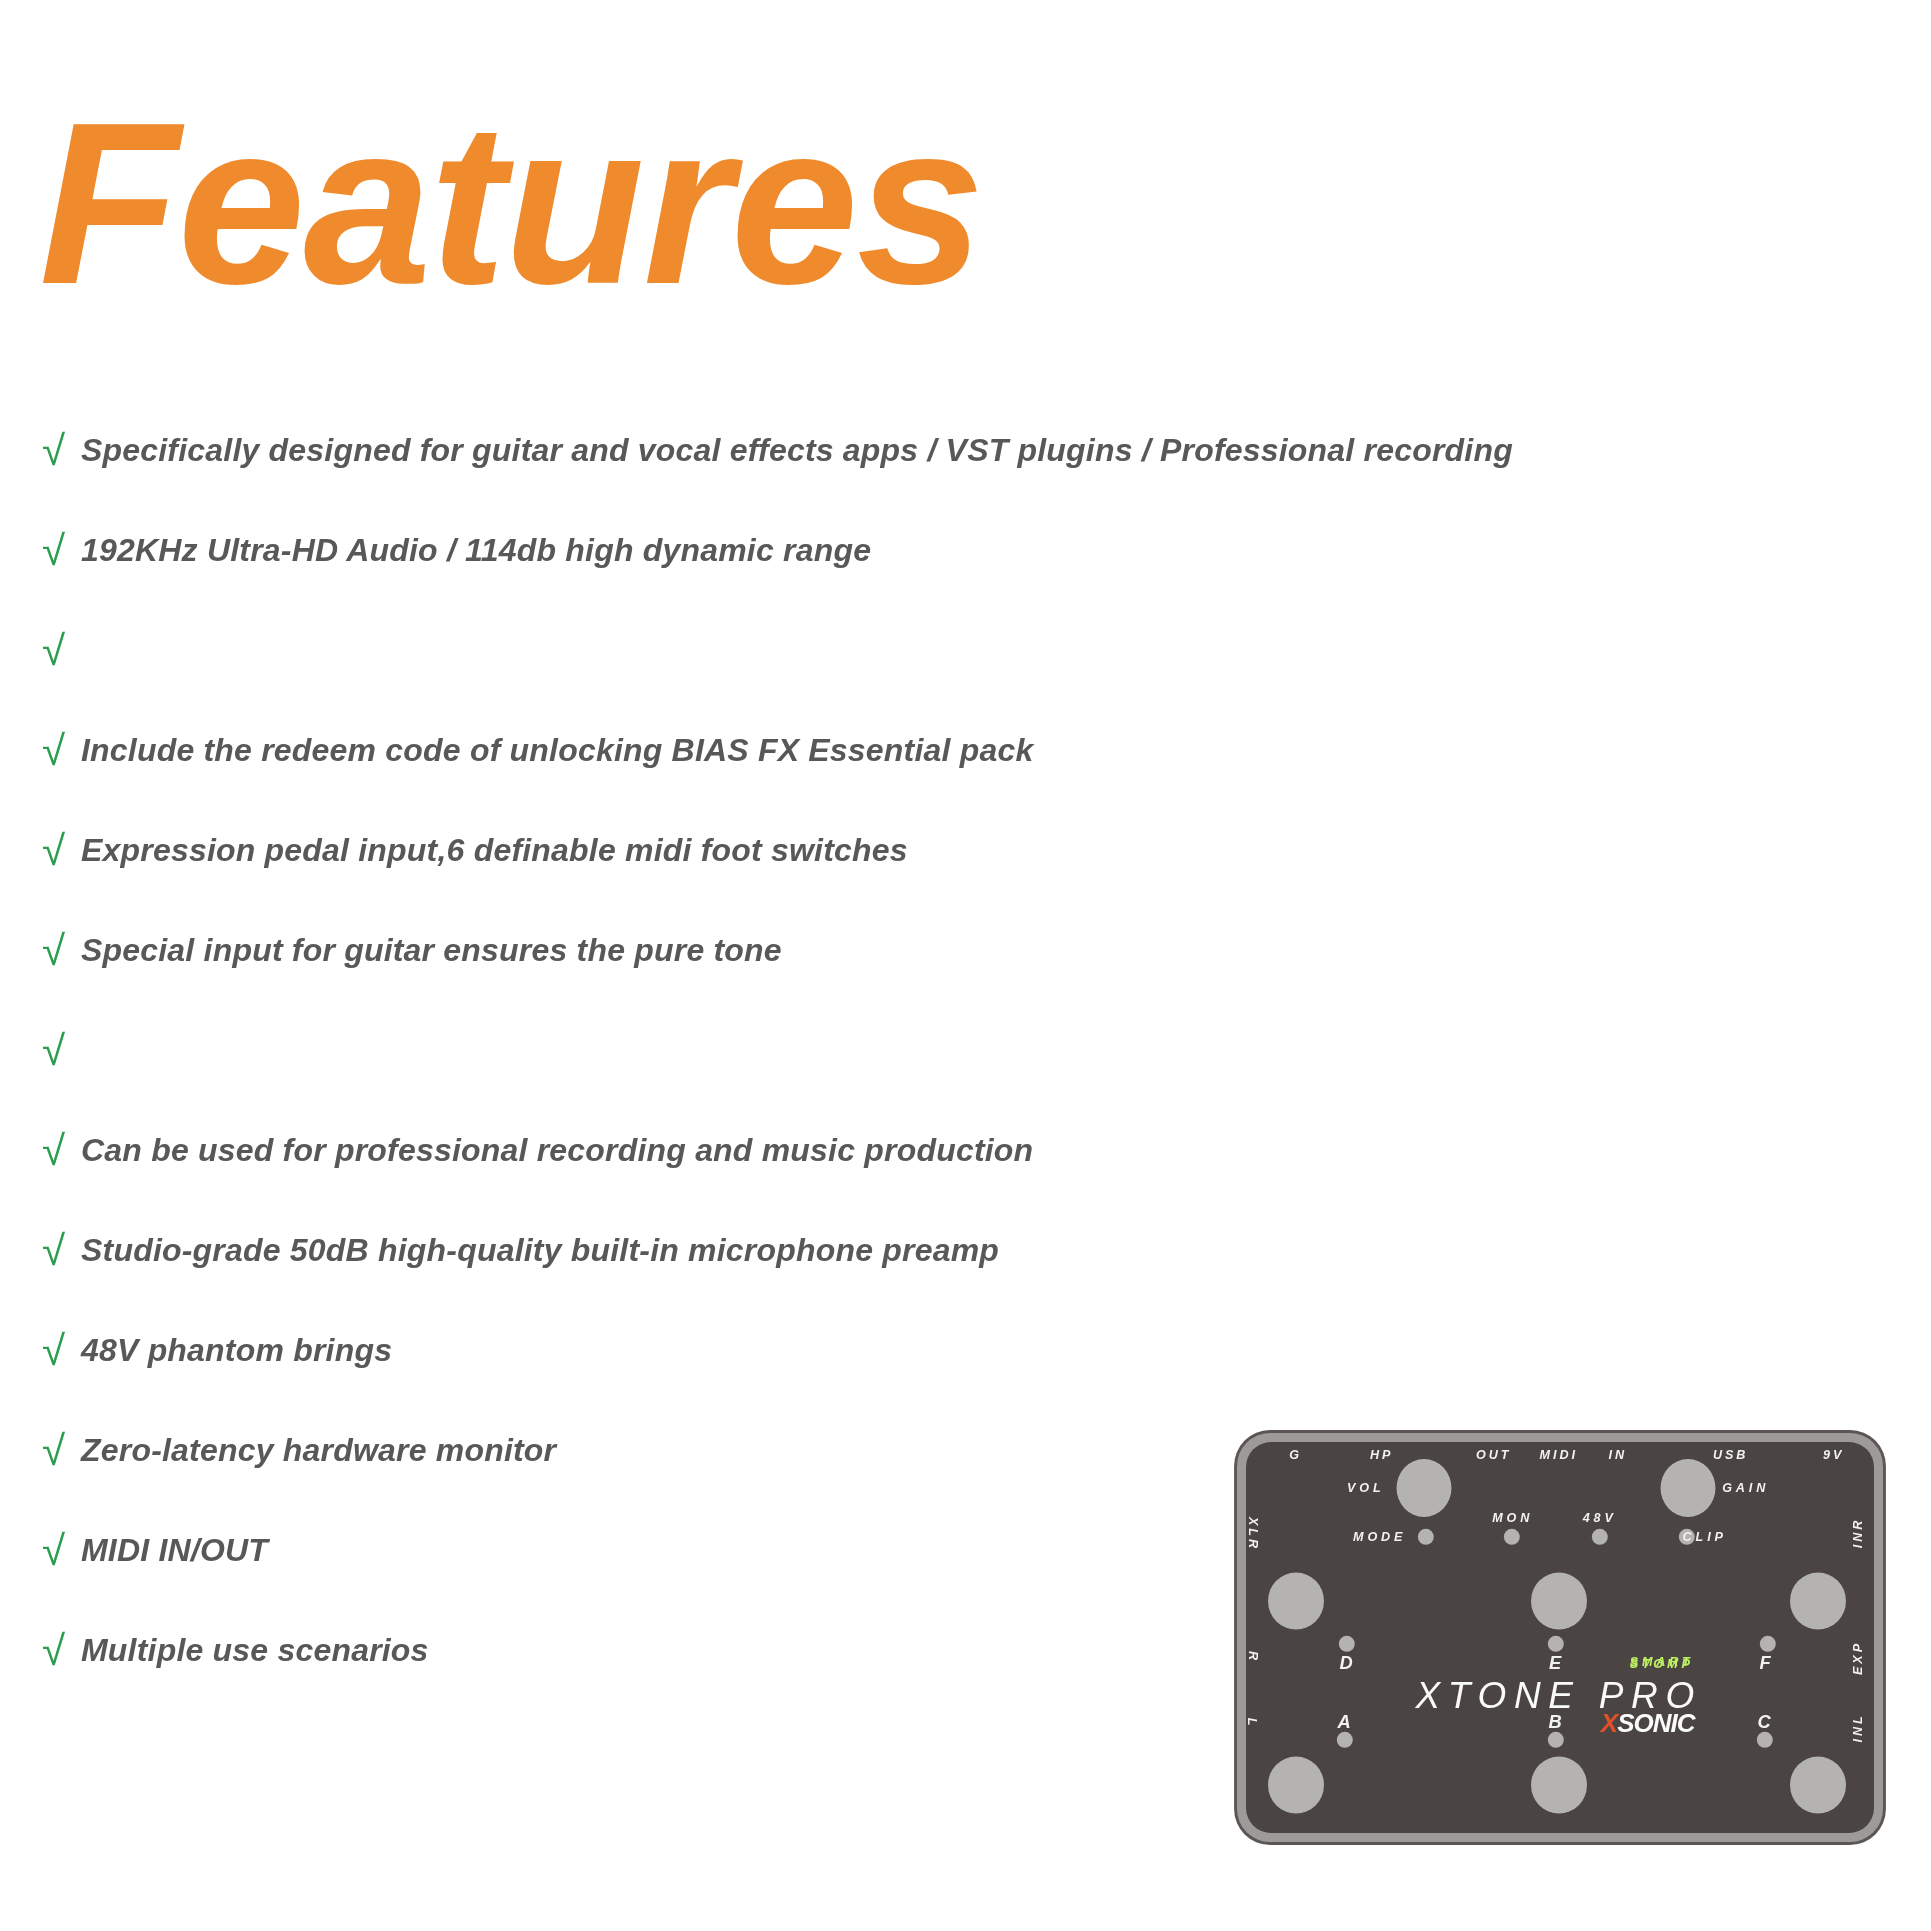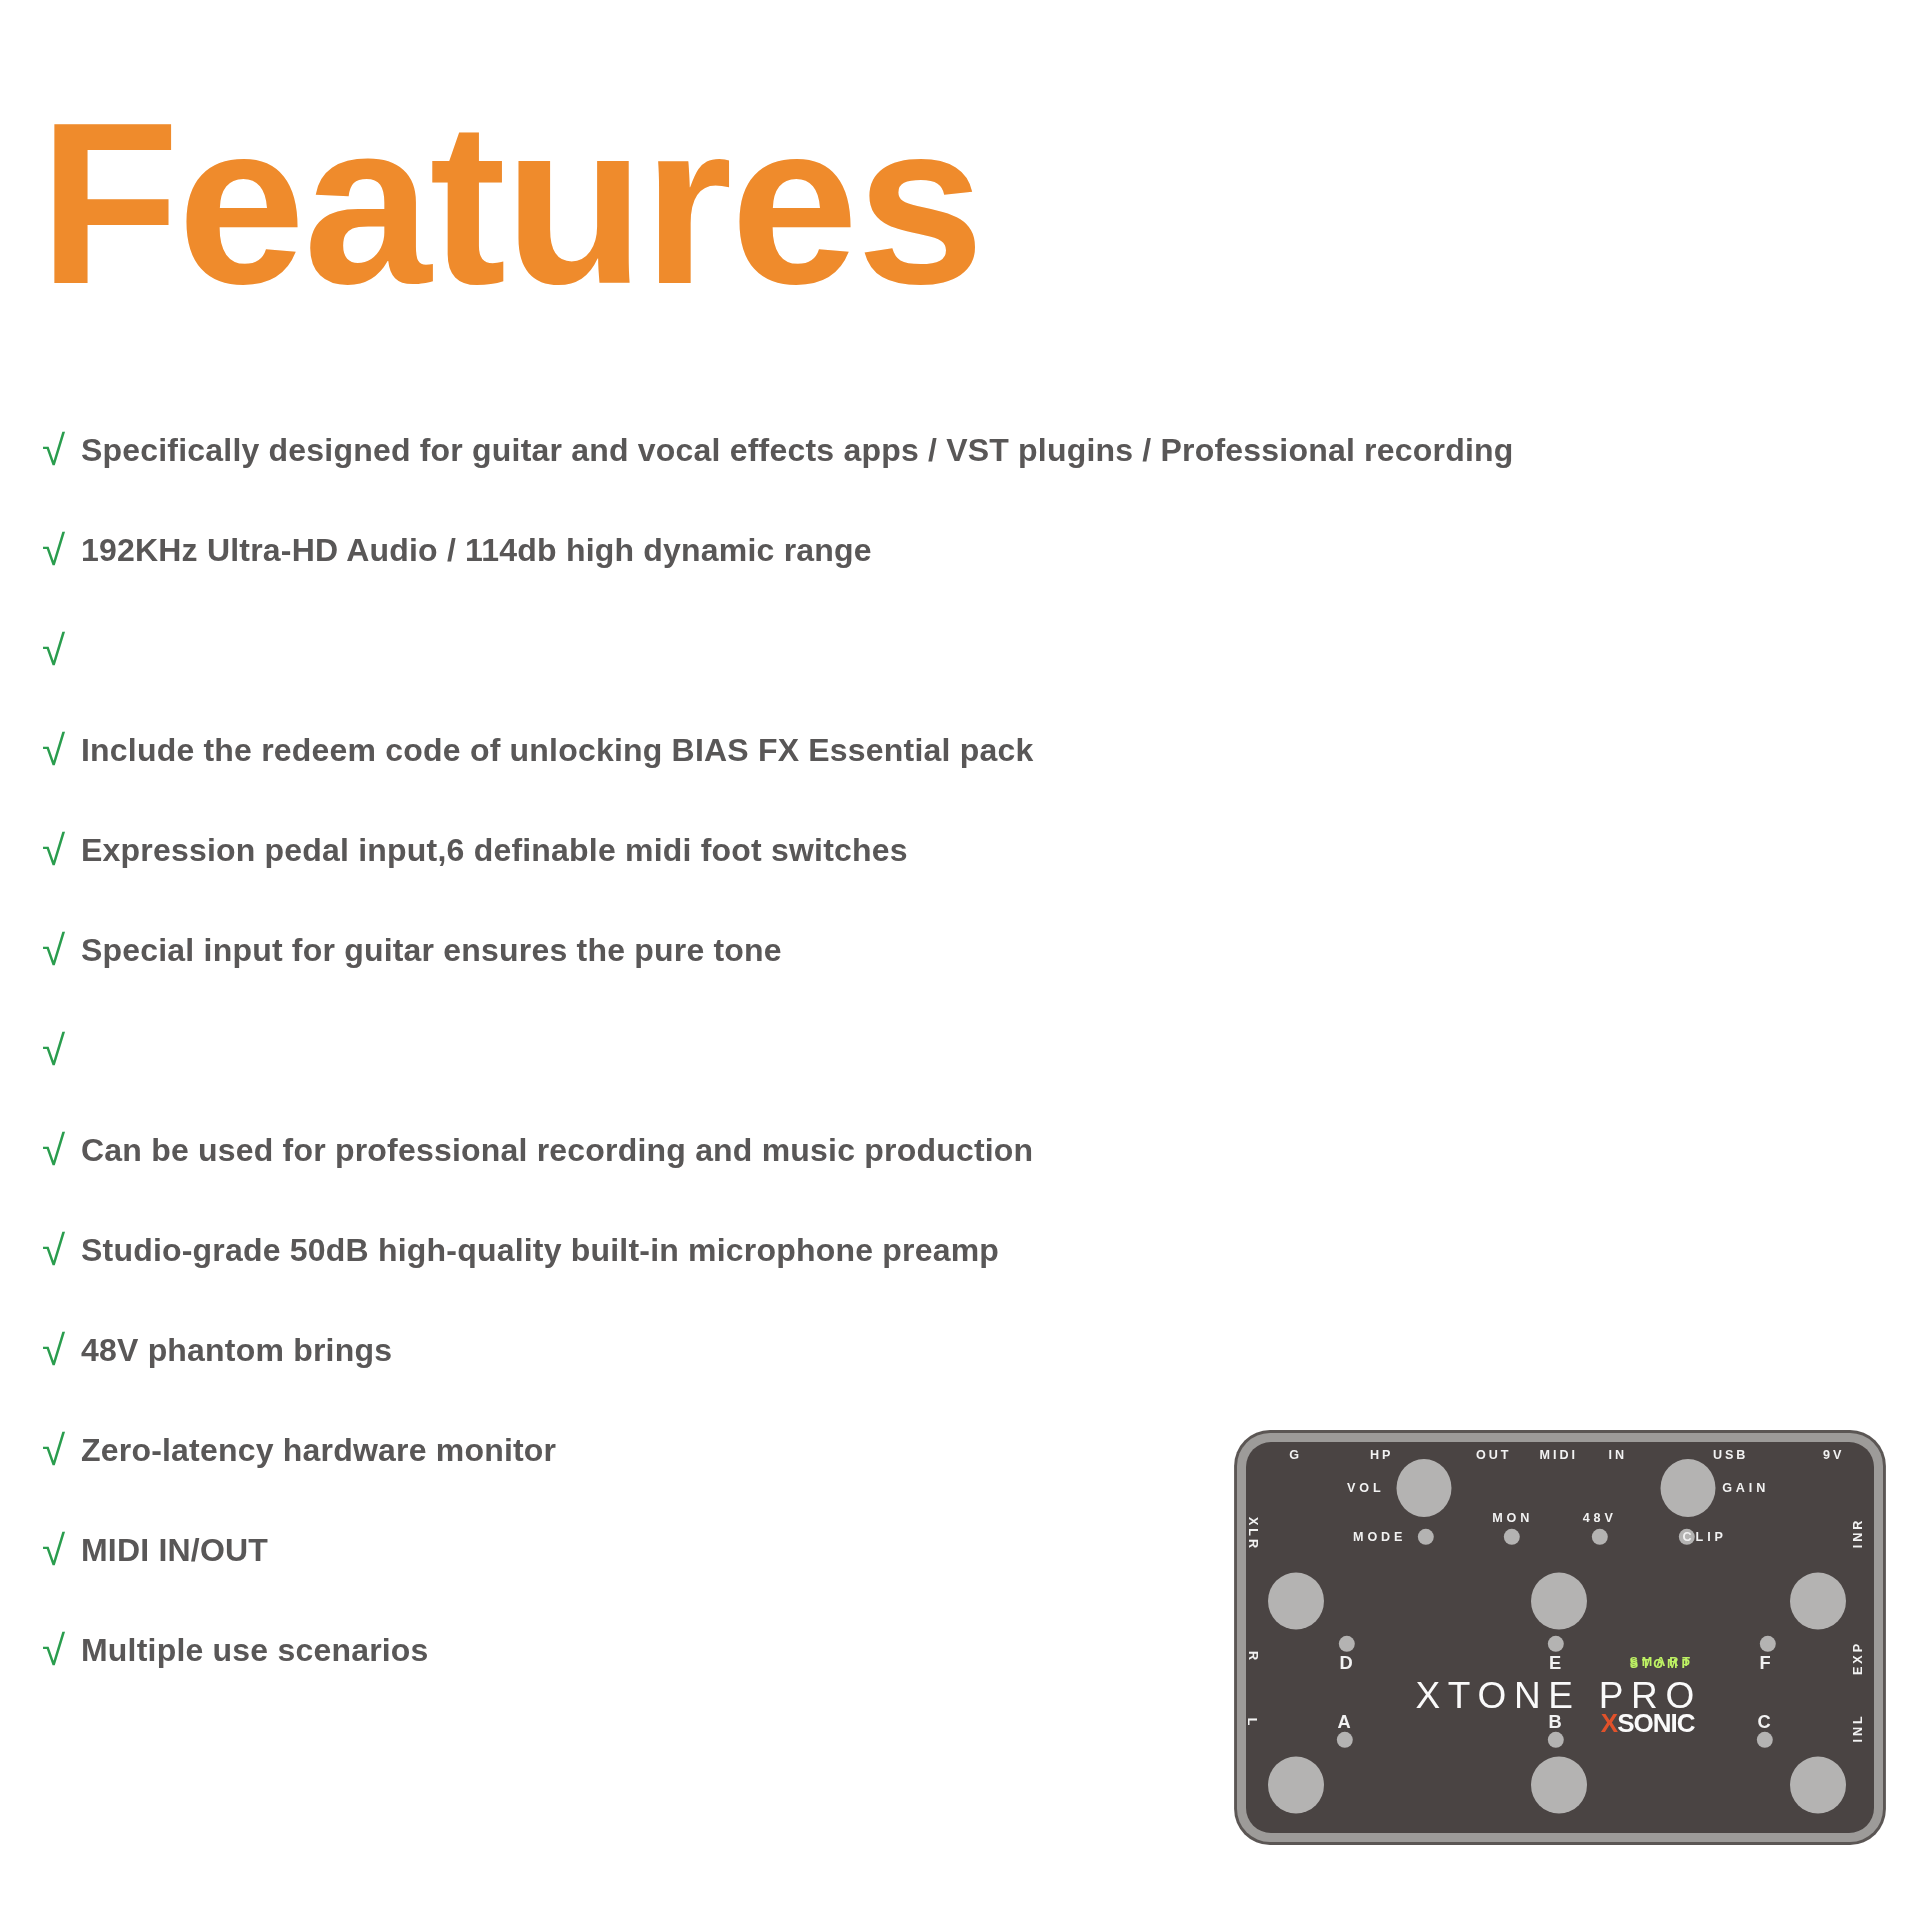--- a/index.html
+++ b/index.html
@@ -1,18 +1,18 @@
 <!DOCTYPE html>
 <html><head>
 <meta charset="utf-8">
 <style>
   html,body{margin:0;padding:0;}
   body{width:1931px;height:1931px;background:#ffffff;position:relative;overflow:hidden;
        font-family:"Liberation Sans",sans-serif;}
-  .page{position:absolute;inset:0;}
+  .page{position:absolute;inset:0;font-style:italic;}
 
   
   .title{position:absolute;left:39px;top:89px;margin:0;font-size:230px;line-height:1;
          font-weight:700;letter-spacing:-1.9px;color:#EF8B2C;white-space:nowrap;}
 
   
   .feature-list{position:absolute;left:42px;top:431px;display:flex;flex-direction:column;gap:61px;}
   .feature-item{display:flex;align-items:flex-start;line-height:39px;white-space:nowrap;}
   .check{flex:0 0 39px;width:39px;font-size:42px;line-height:39px;color:#2A9D4E;font-weight:400;}
   .feature-text{font-size:32px;font-weight:700;color:#595757;letter-spacing:0.2px;}

